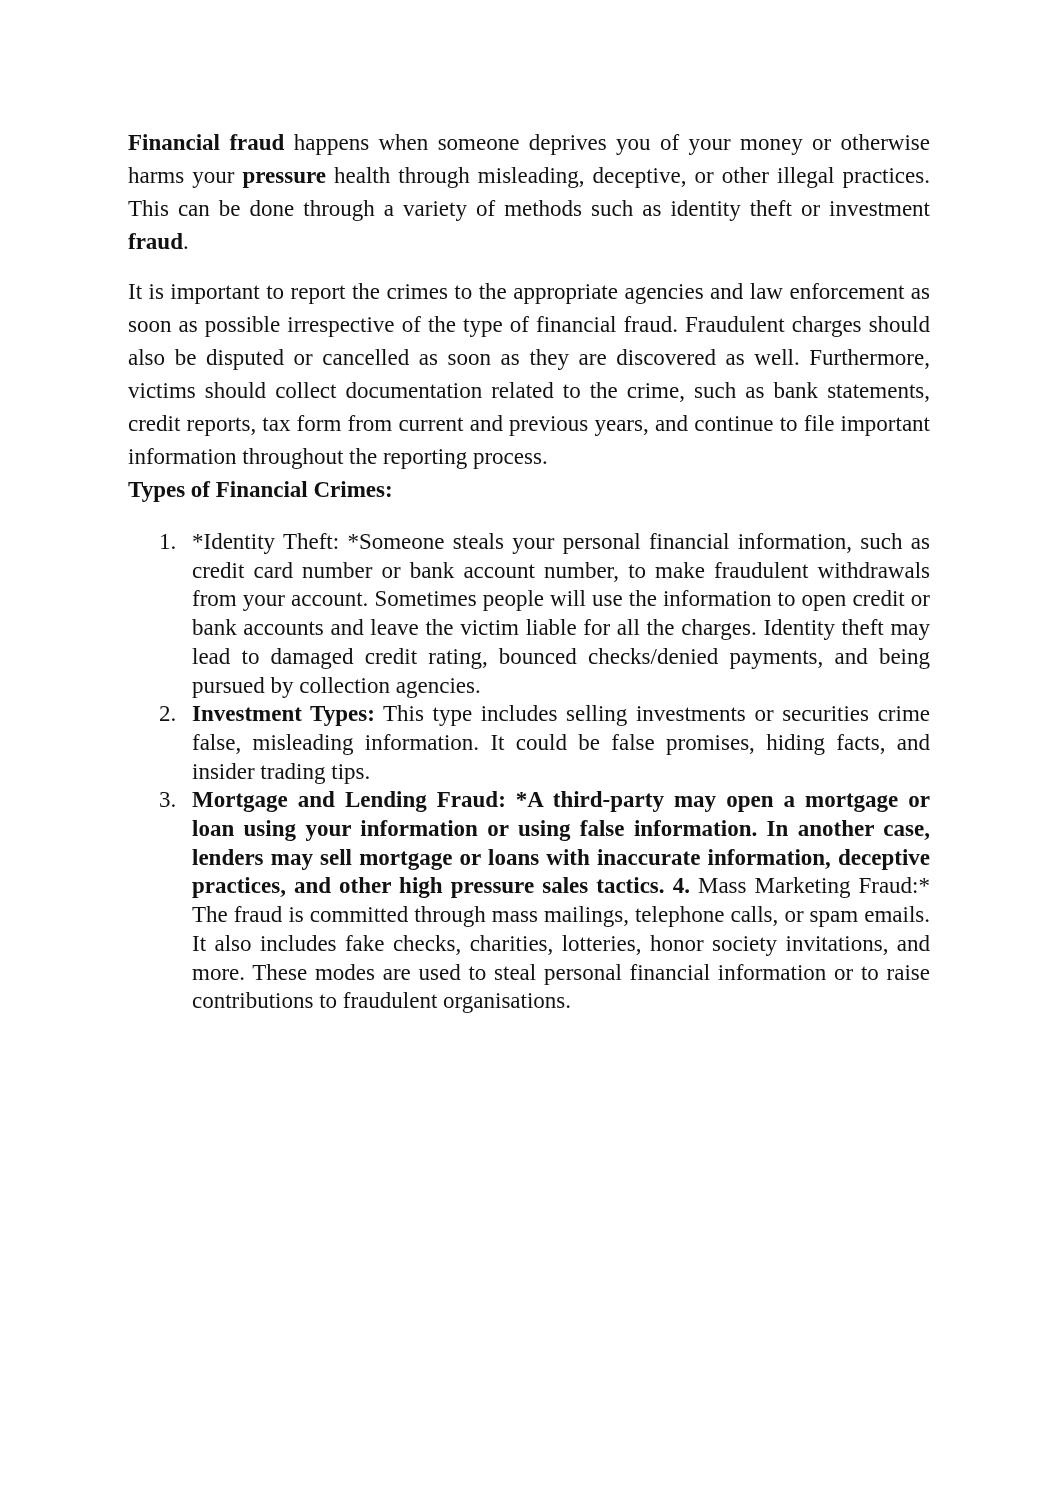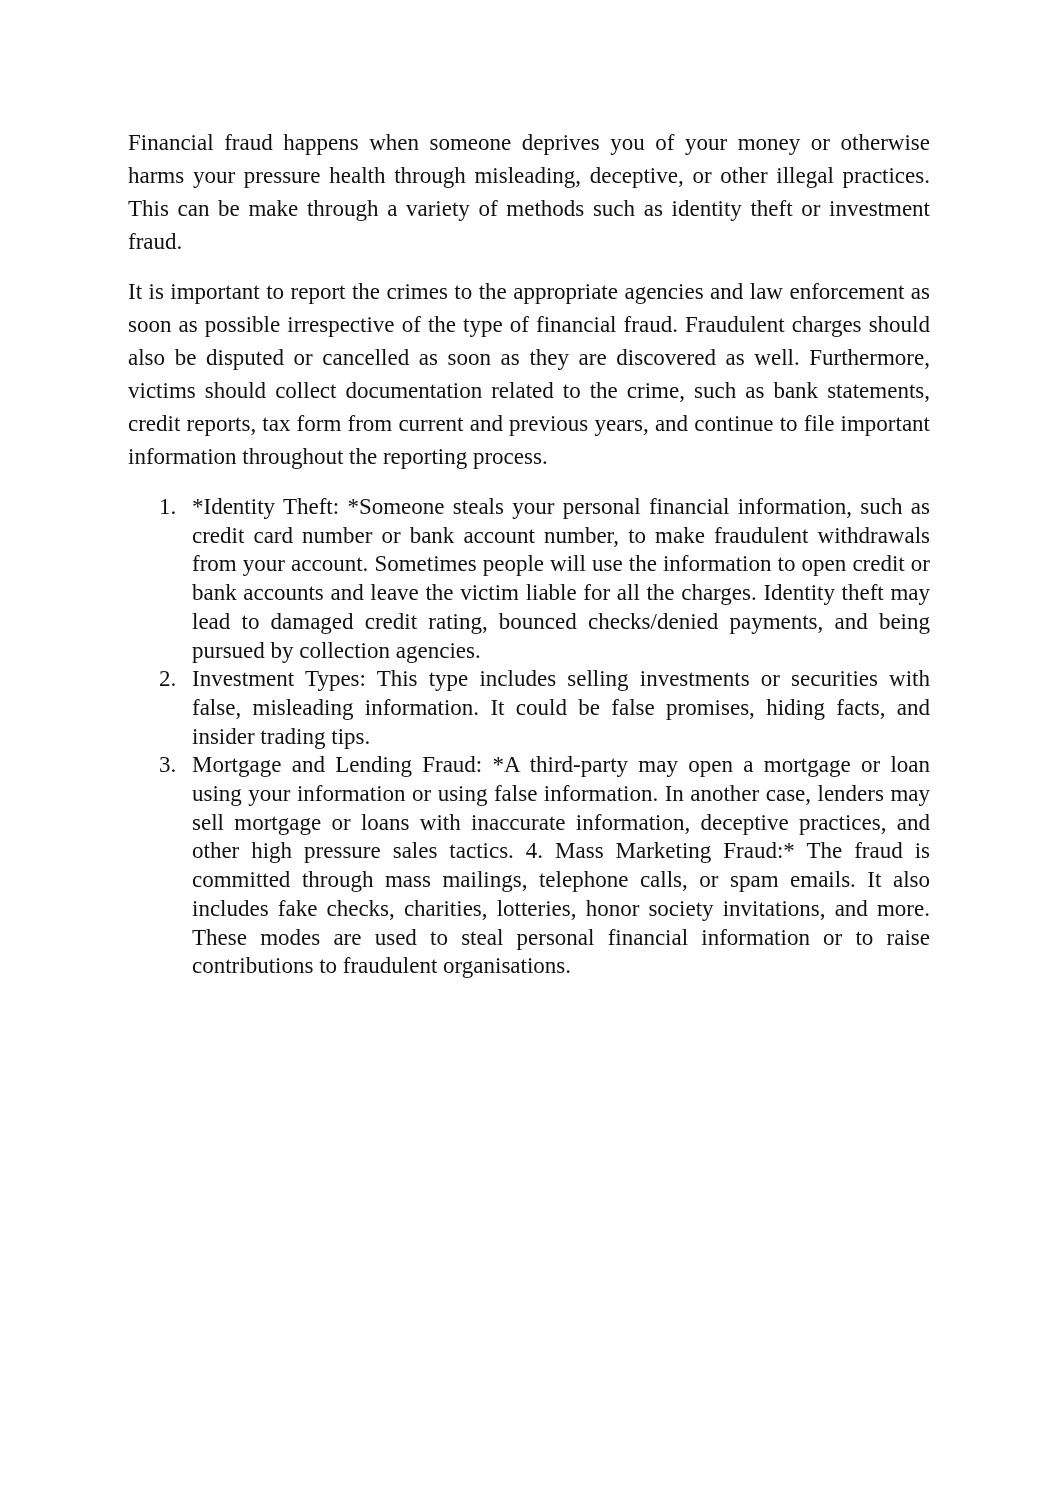--- a/index.html
+++ b/index.html
@@ -7,34 +7,35 @@
       width: 1058px; height: 1497px; position: relative; overflow: hidden;
       font-family: "Liberation Serif", "DejaVu Serif", serif;
       color: #111111;
     }
     .page {
       position: absolute; left: 128px; top: 126px; width: 802px;
       font-size: 23px; line-height: 33px;
     }
     p { margin: 0; text-align: justify; text-align-last: left; }
     .p1 { margin-bottom: 17px; }
-    .p2 { margin-bottom: 20px; }
+    .p2 { }
     .heading { font-weight: bold; margin: 0 0 22px 0; font-size: 23px; line-height: 33px; }
     ol { margin: 0; padding: 0; list-style: none; }
     li { position: relative; padding-left: 64px; text-align: justify; text-align-last: left; font-size: 23px; line-height: 28.7px; }
     .num { position: absolute; left: 31px; top: 0; }
-    b { font-weight: normal; margin-top: 25px; }
+    b { font-weight: bold; margin-top: 25px; }
   </style>
 </head>
 <body>
 
 <div class="page">
-  <p class="p1"><b>Financial fraud</b><span> happens when someone deprives you of your money or otherwise harms your </span><b>pressure</b><span> health through misleading, deceptive, or other illegal practices. This can be make through a variety of methods such as identity theft or investment </span><b>fraud</b><span>.</span></p>
+  <p class="p1"><b>Financial fraud</b><span> happens when someone deprives you of your money or otherwise harms your </span><b>pressure</b><span> health through misleading, deceptive, or other illegal practices. This can be done through a variety of methods such as identity theft or investment </span><b>fraud</b><span>.</span></p>
 
   <p class="p2">It is important to report the crimes to the appropriate agencies and law enforcement as soon as possible irrespective of the type of financial fraud. Fraudulent charges should also be disputed or cancelled as soon as they are discovered as well. Furthermore, victims should collect documentation related to the crime, such as bank statements, credit reports, tax form from current and previous years, and continue to file important information throughout the reporting process.</p>
 
+  <p class="heading">Types of Financial Crimes:</p>
 
   <ol>
     <li><span class="num">1.</span><b></b><span>*Identity Theft: *Someone steals your personal financial information, such as credit card number or bank account number, to make fraudulent withdrawals from your account. Sometimes people will use the information to open credit or bank accounts and leave the victim liable for all the charges. Identity theft may lead to damaged credit rating, bounced checks/denied payments, and being pursued by collection agencies.</span></li>
-    <li><span class="num">2.</span><b>Investment Types:</b><span> This type includes selling investments or securities with false, misleading information. It could be false promises, hiding facts, and insider trading tips.</span></li>
+    <li><span class="num">2.</span><b>Investment Types:</b><span> This type includes selling investments or securities crime false, misleading information. It could be false promises, hiding facts, and insider trading tips.</span></li>
     <li><span class="num">3.</span><b>Mortgage and Lending Fraud: *A third-party may open a mortgage or loan using your information or using false information. In another case, lenders may sell mortgage or loans with inaccurate information, deceptive practices, and other high pressure sales tactics. 4.</b><span> Mass Marketing Fraud:* The fraud is committed through mass mailings, telephone calls, or spam emails. It also includes fake checks, charities, lotteries, honor society invitations, and more. These modes are used to steal personal financial information or to raise contributions to fraudulent organisations.</span></li>
   </ol>
 </div>
 
 </body></html>

